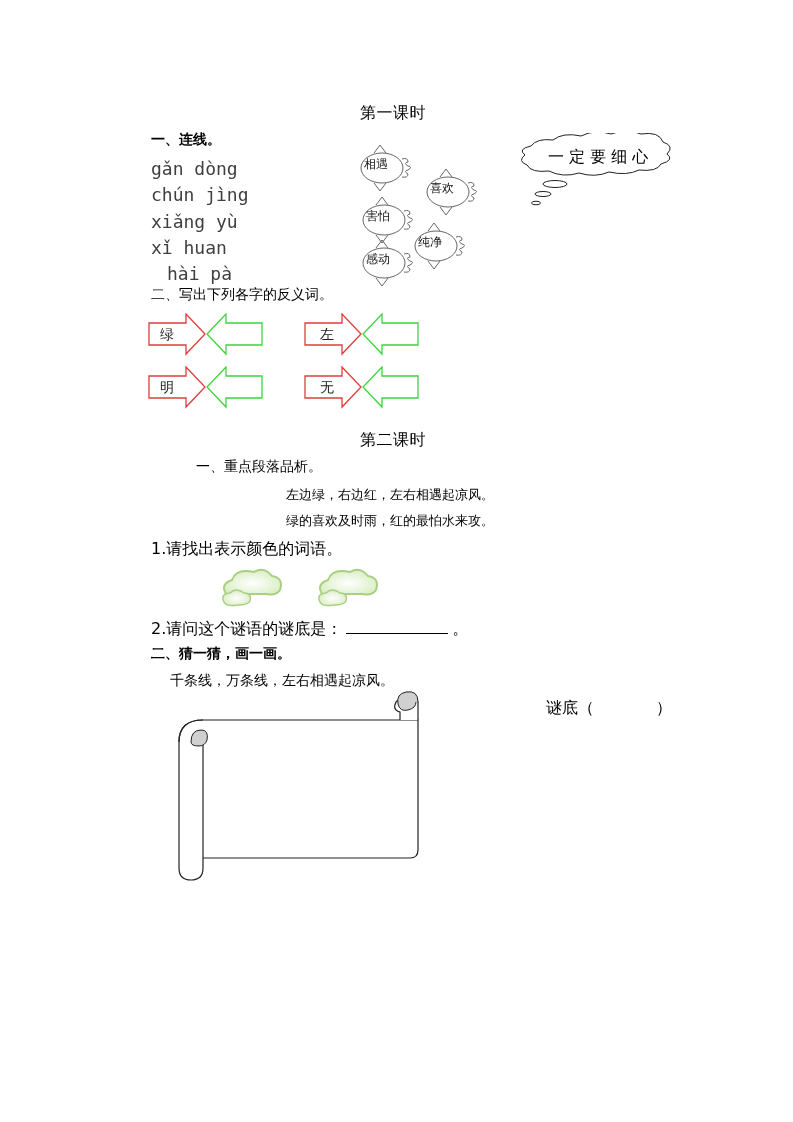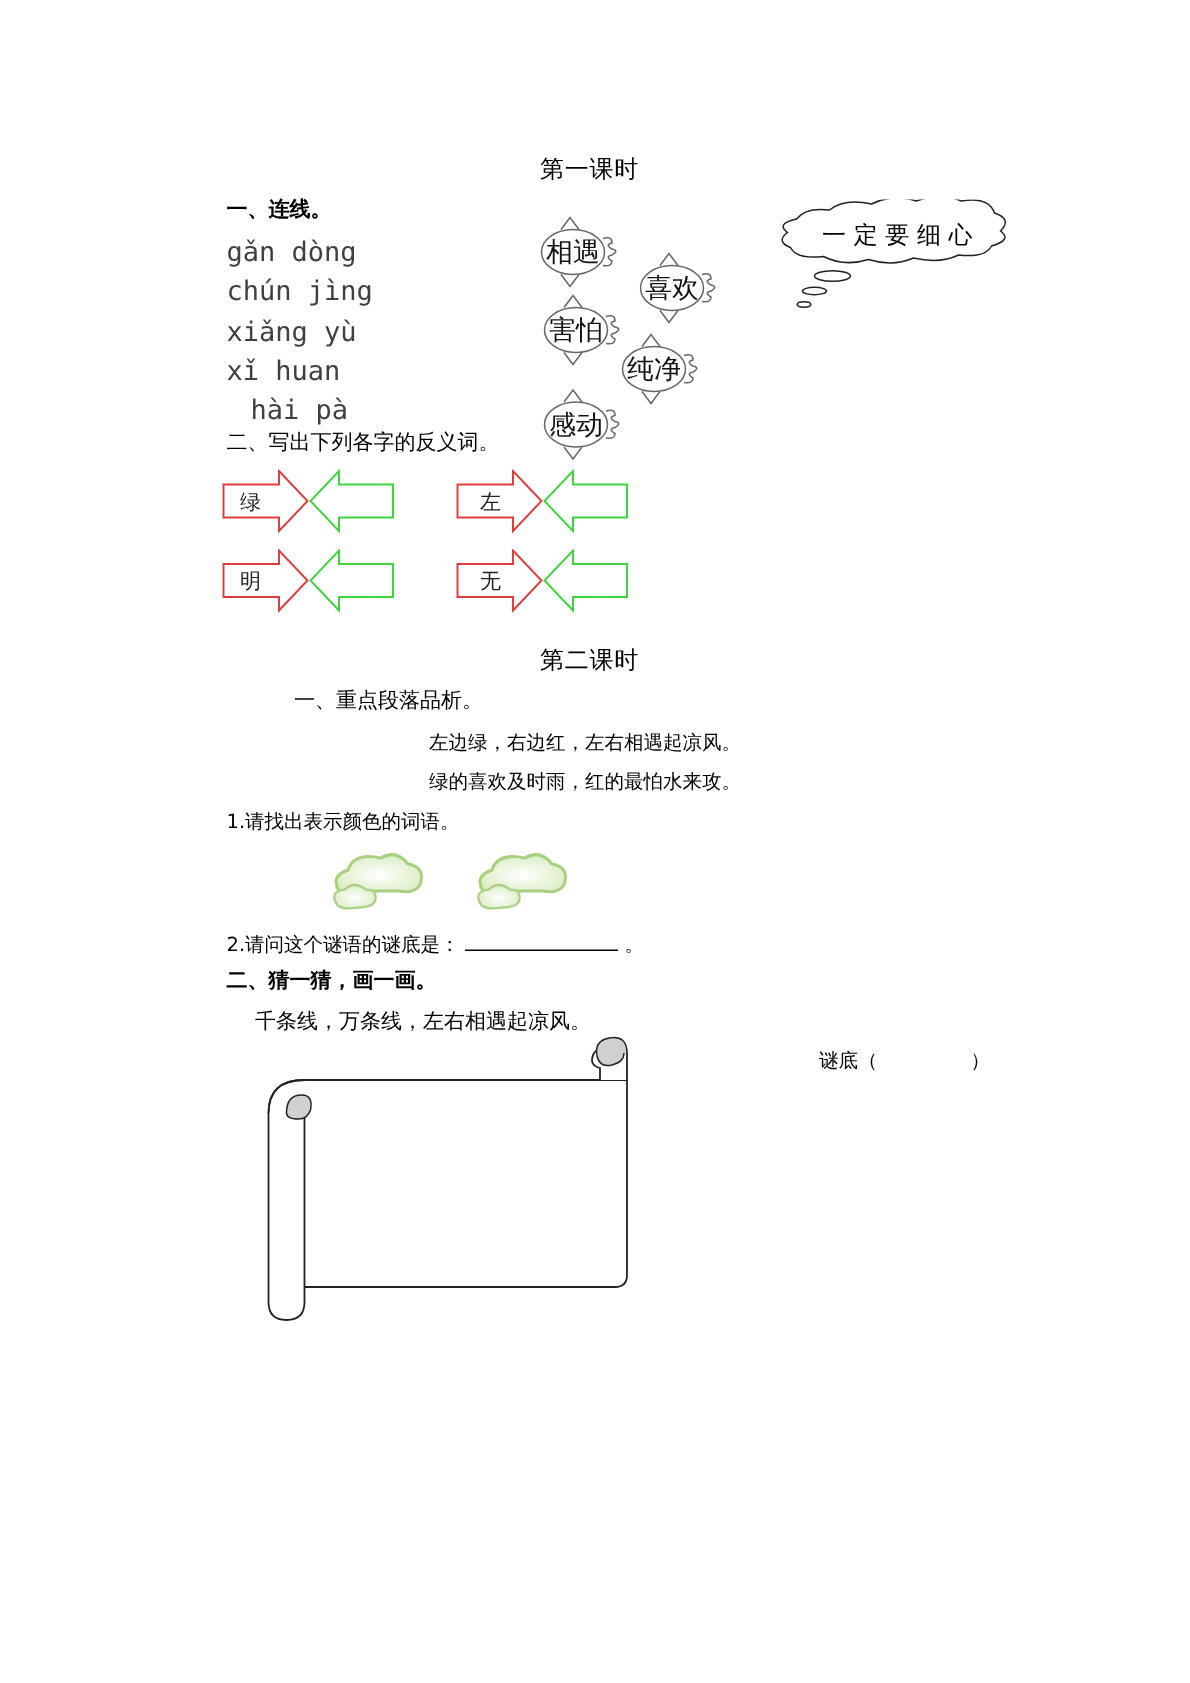--- a/index.html
+++ b/index.html
@@ -3,24 +3,24 @@
 <meta charset="utf-8">
 <style>
   html, body { margin:0; padding:0; background:#ffffff; }
   body { width:793px; height:1122px; position:relative; overflow:hidden;
          font-family:"DejaVu Sans", "Liberation Sans", sans-serif; color:#000; }
   .abs { position:absolute; }
   .title { font-size:16px; font-weight:normal; letter-spacing:0.5px; }
   .heading { font-size:14px; font-weight:bold; }
   .pinyin { font-family:"DejaVu Sans Mono", "Liberation Mono", monospace; font-size:18px; color:#404040; }
   .serif { font-family:"DejaVu Serif", "Liberation Serif", serif; font-size:13px; }
-  .body { font-size:13px; }
+  .body { font-size:16px; }
   .fish { position:absolute; width:62px; height:50px; }
   .fish svg { position:absolute; left:0; top:0; }
-  .fish-label { position:absolute; left:6px; top:13px; font-size:18px; color:#111; white-space:nowrap; }
+  .fish-label { position:absolute; left:6px; top:13px; font-size:12px; color:#111; white-space:nowrap; }
   .arrow { position:absolute; }
   .arrow-label { position:absolute; font-size:14px; color:#222; }
   .underline { display:inline-block; width:102px; border-bottom:1px solid #000; height:14px; vertical-align:baseline; margin:0 4px; }
 </style>
 </head>
 <body>
 
 <div class="abs title" style="left:360px; top:103px;">第一课时</div>
 
 <div class="abs heading" style="left:151px; top:131px;">一、连线。</div>
@@ -60,21 +60,21 @@
 </div>
 <div class="fish" style="left:412px; top:221px;">
   <svg width="64" height="50">
     <path d="M16 10 L22 2 L28 10" fill="none" stroke="#666" stroke-width="1"></path>
     <path d="M16 40 L22 48 L28 40" fill="none" stroke="#666" stroke-width="1"></path>
     <ellipse cx="24" cy="25" rx="21" ry="15" fill="#fff" stroke="#666" stroke-width="1"></ellipse>
     <path d="M44 16 q6 -2 6 3 q-5 1 0 4 q5 1 0 4 q-5 1 0 4 q0 4 -6 3" fill="none" stroke="#666" stroke-width="1"></path>
   </svg>
   <span class="fish-label">纯净</span>
 </div>
-<div class="fish" style="left:360px; top:258px;">
+<div class="fish" style="left:360px; top:238px;">
   <svg width="64" height="50">
     <path d="M16 10 L22 2 L28 10" fill="none" stroke="#666" stroke-width="1"></path>
     <path d="M16 40 L22 48 L28 40" fill="none" stroke="#666" stroke-width="1"></path>
     <ellipse cx="24" cy="25" rx="21" ry="15" fill="#fff" stroke="#666" stroke-width="1"></ellipse>
     <path d="M44 16 q6 -2 6 3 q-5 1 0 4 q5 1 0 4 q-5 1 0 4 q0 4 -6 3" fill="none" stroke="#666" stroke-width="1"></path>
   </svg>
   <span class="fish-label">感动</span>
 </div>
 
 <div class="abs" style="left:513px; top:133px; width:170px; height:80px;">

